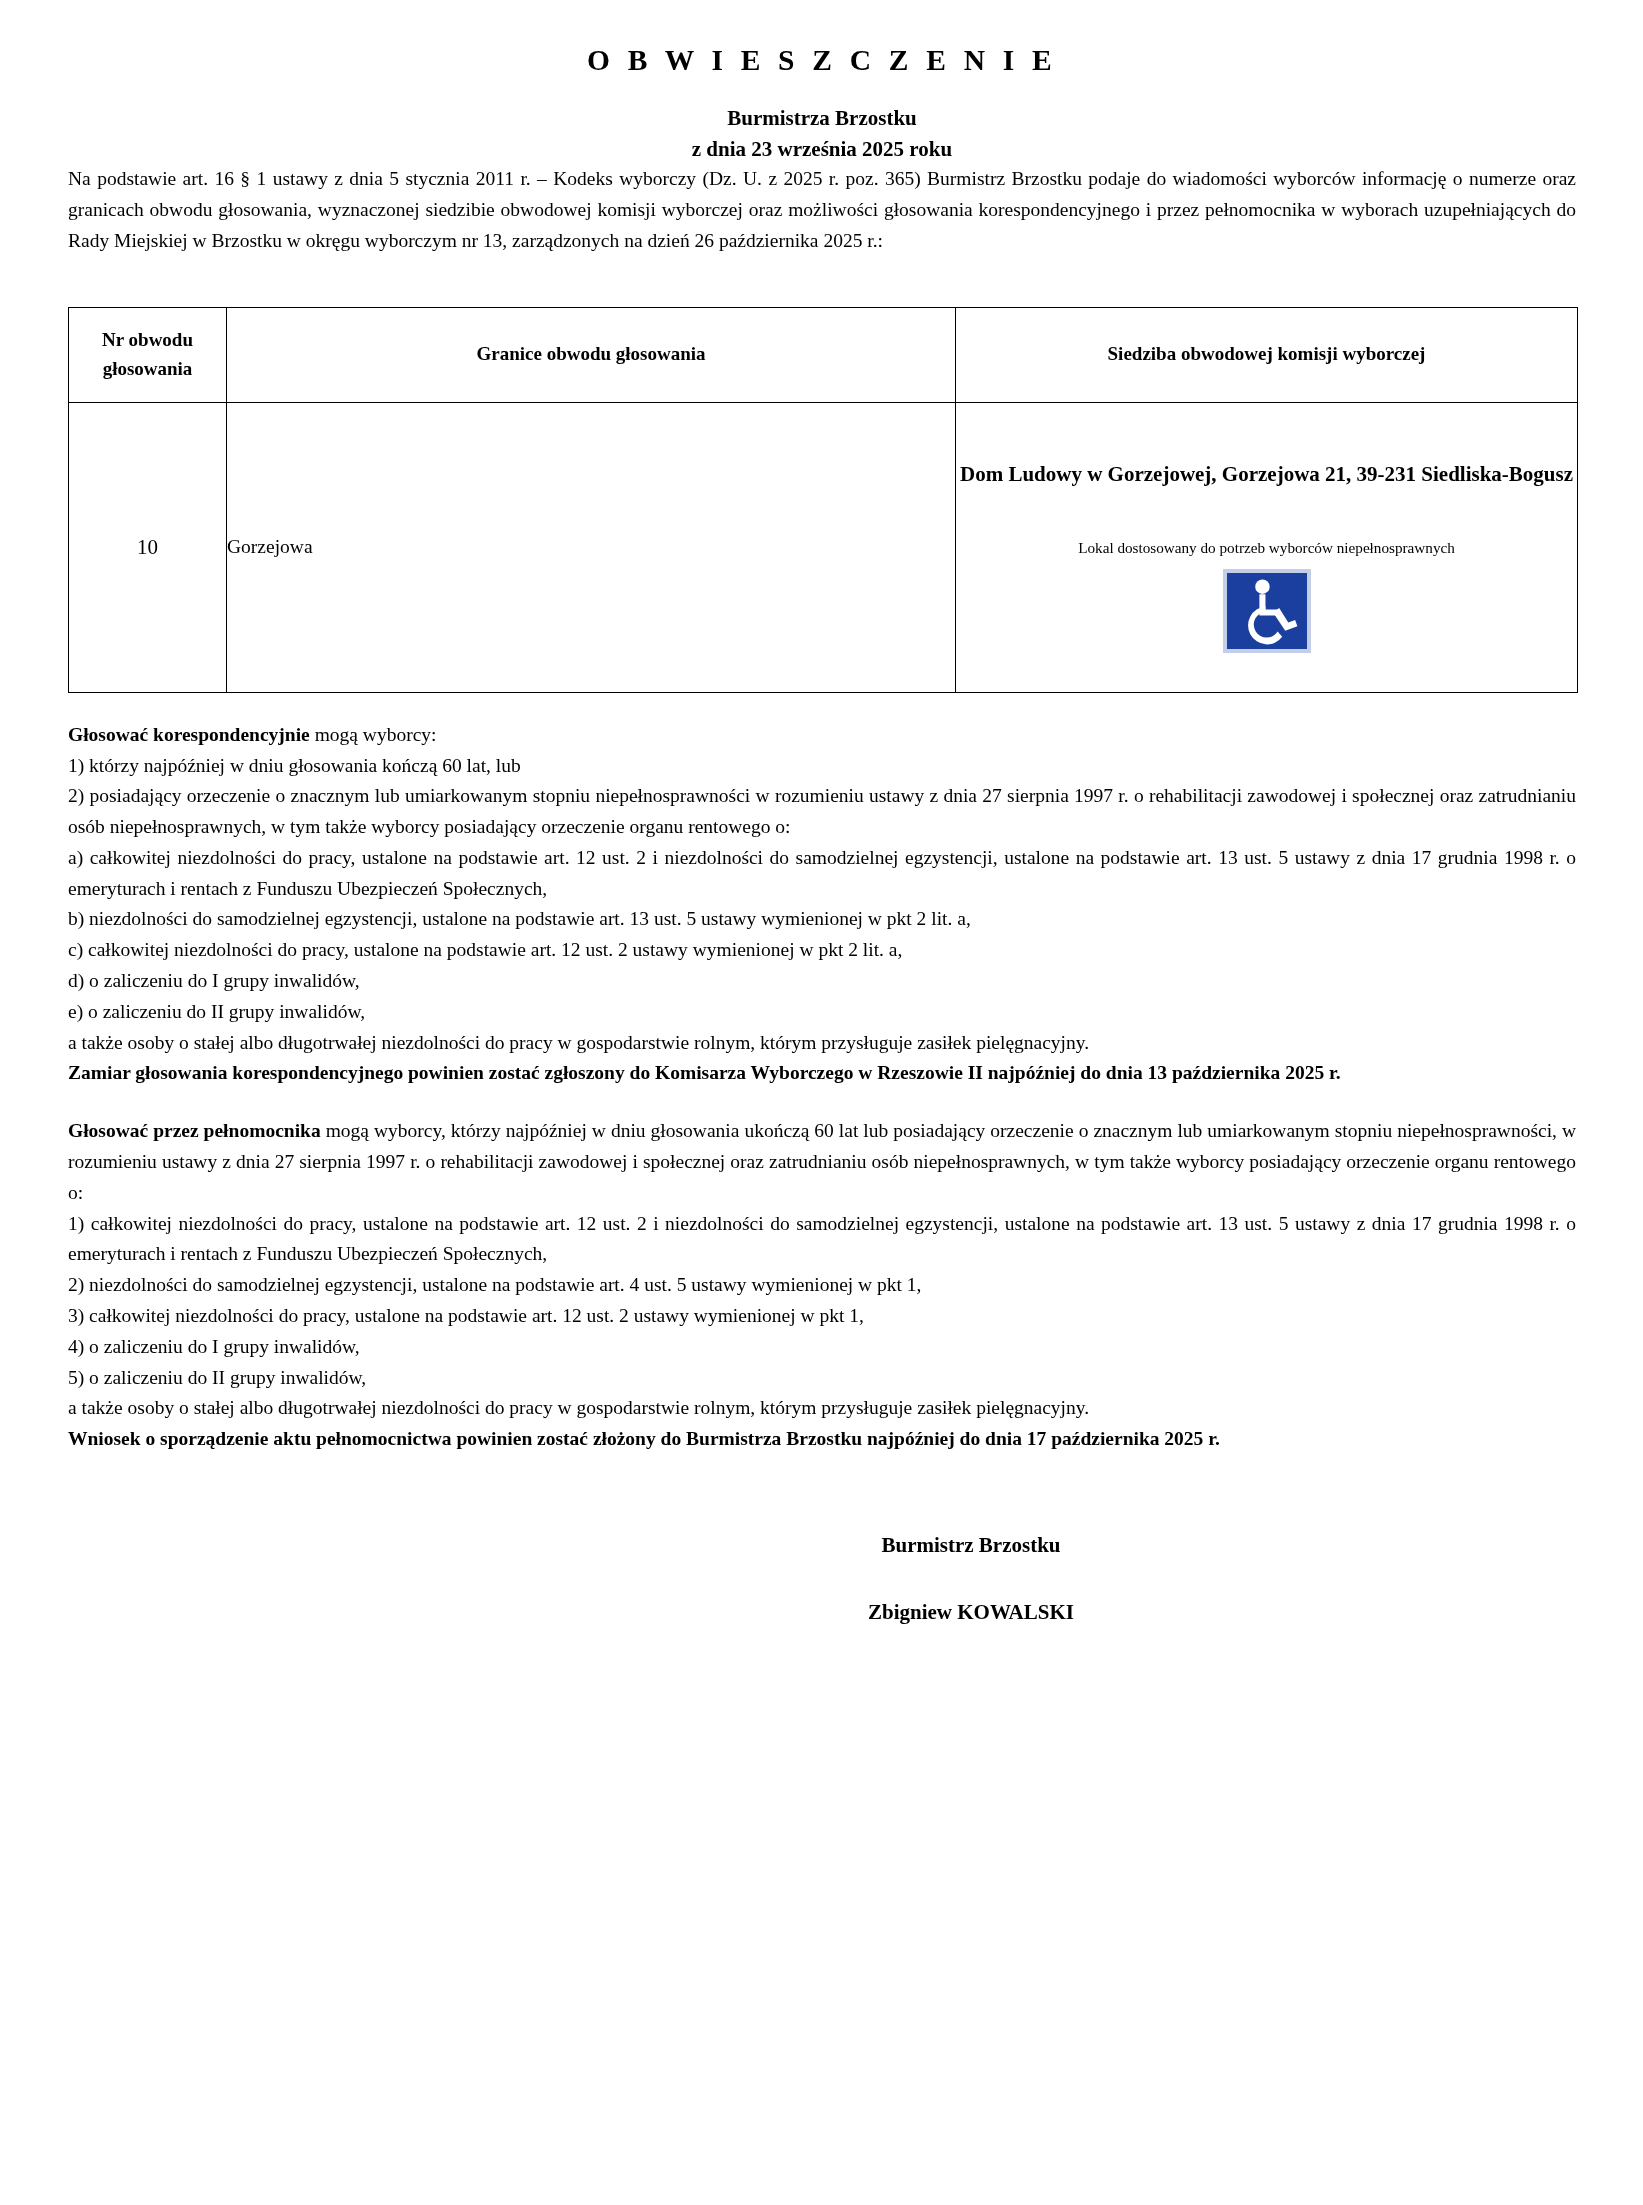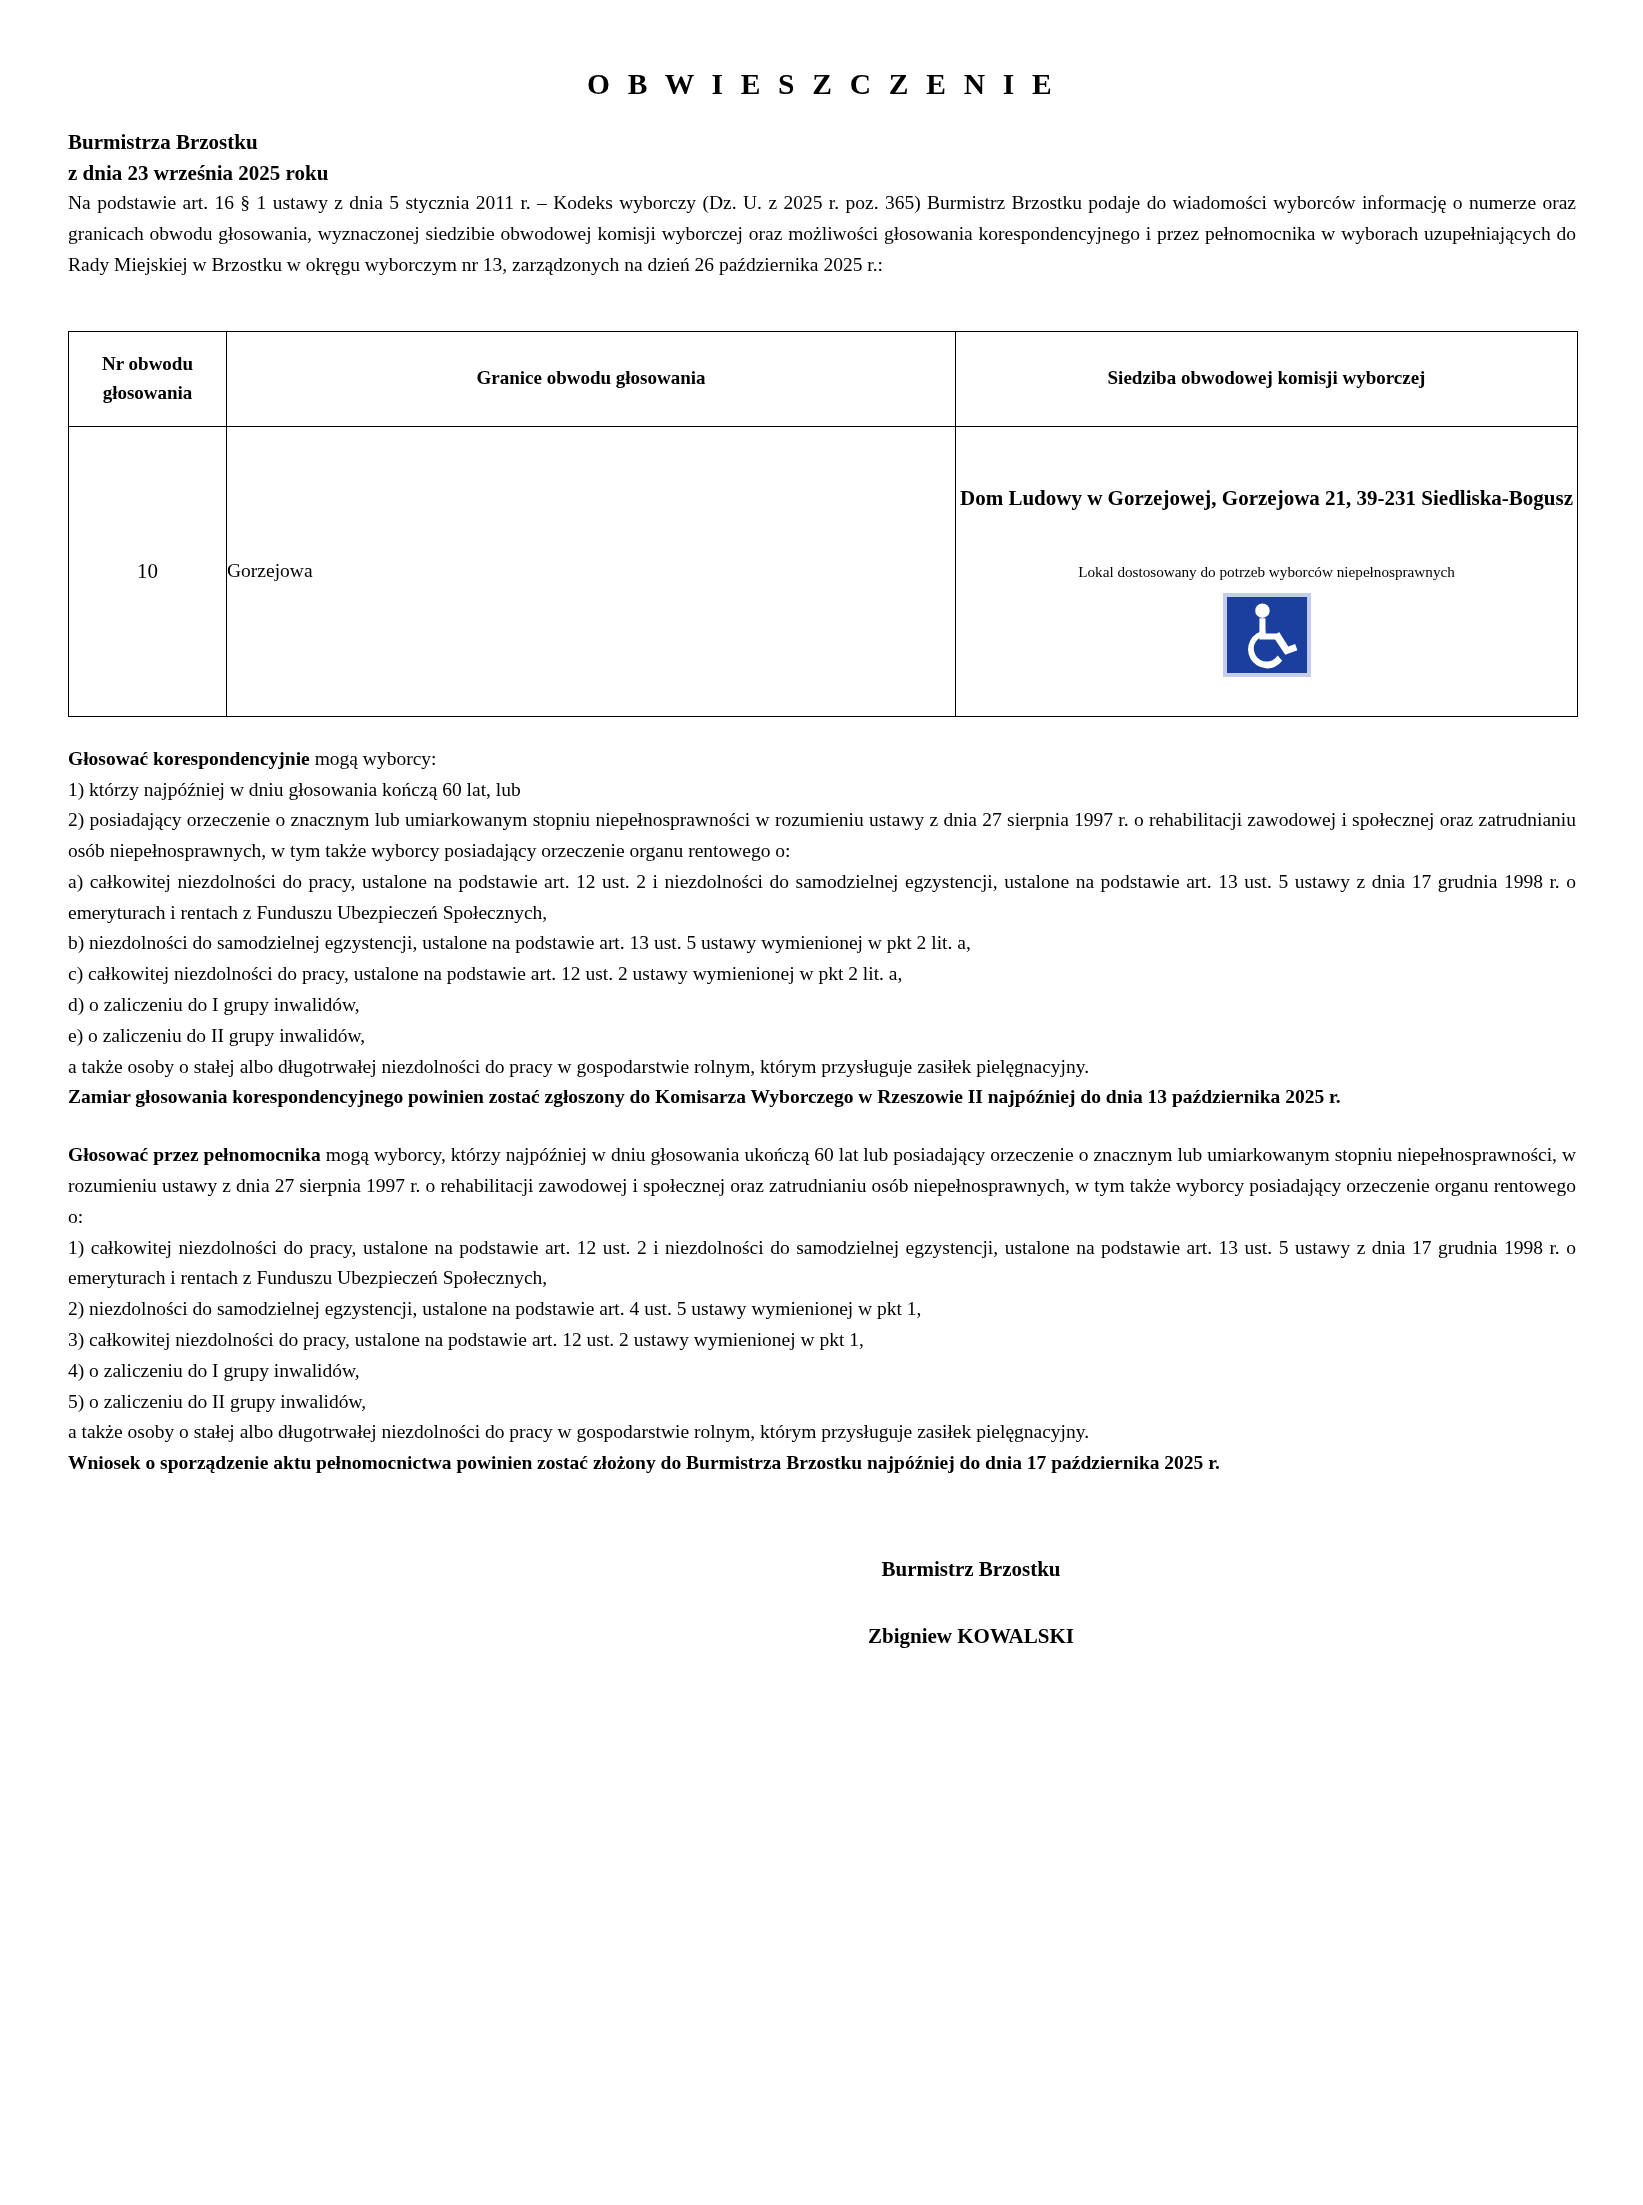--- a/index.html
+++ b/index.html
@@ -7,35 +7,36 @@
   body{
     width:1644px;
     font-family:"Liberation Serif","DejaVu Serif",serif;
     color:#000000;
     -webkit-font-smoothing:antialiased;
   }
   .page{
     width:1644px;
     min-height:2205px;
     box-sizing:border-box;
-    padding:44px 68px 19px 68px;
+    padding:20px 68px 19px 68px;
     background:#ffffff;
     position:relative;
   }
 
   
   .doc-title{
     text-align:center;
     font-weight:bold;
     font-size:29.5px;
     letter-spacing:5.2px;
     margin:24px 0 0 0;
     line-height:1.1;
   }
   .sub-title{
+    text-align:center;
     font-weight:bold;
     font-size:21px;
     line-height:1.45;
     margin:27px 0 0 0;
   }
   .sub-title div{white-space:nowrap;}
 
   
   p.body{
     font-size:19.5px;

